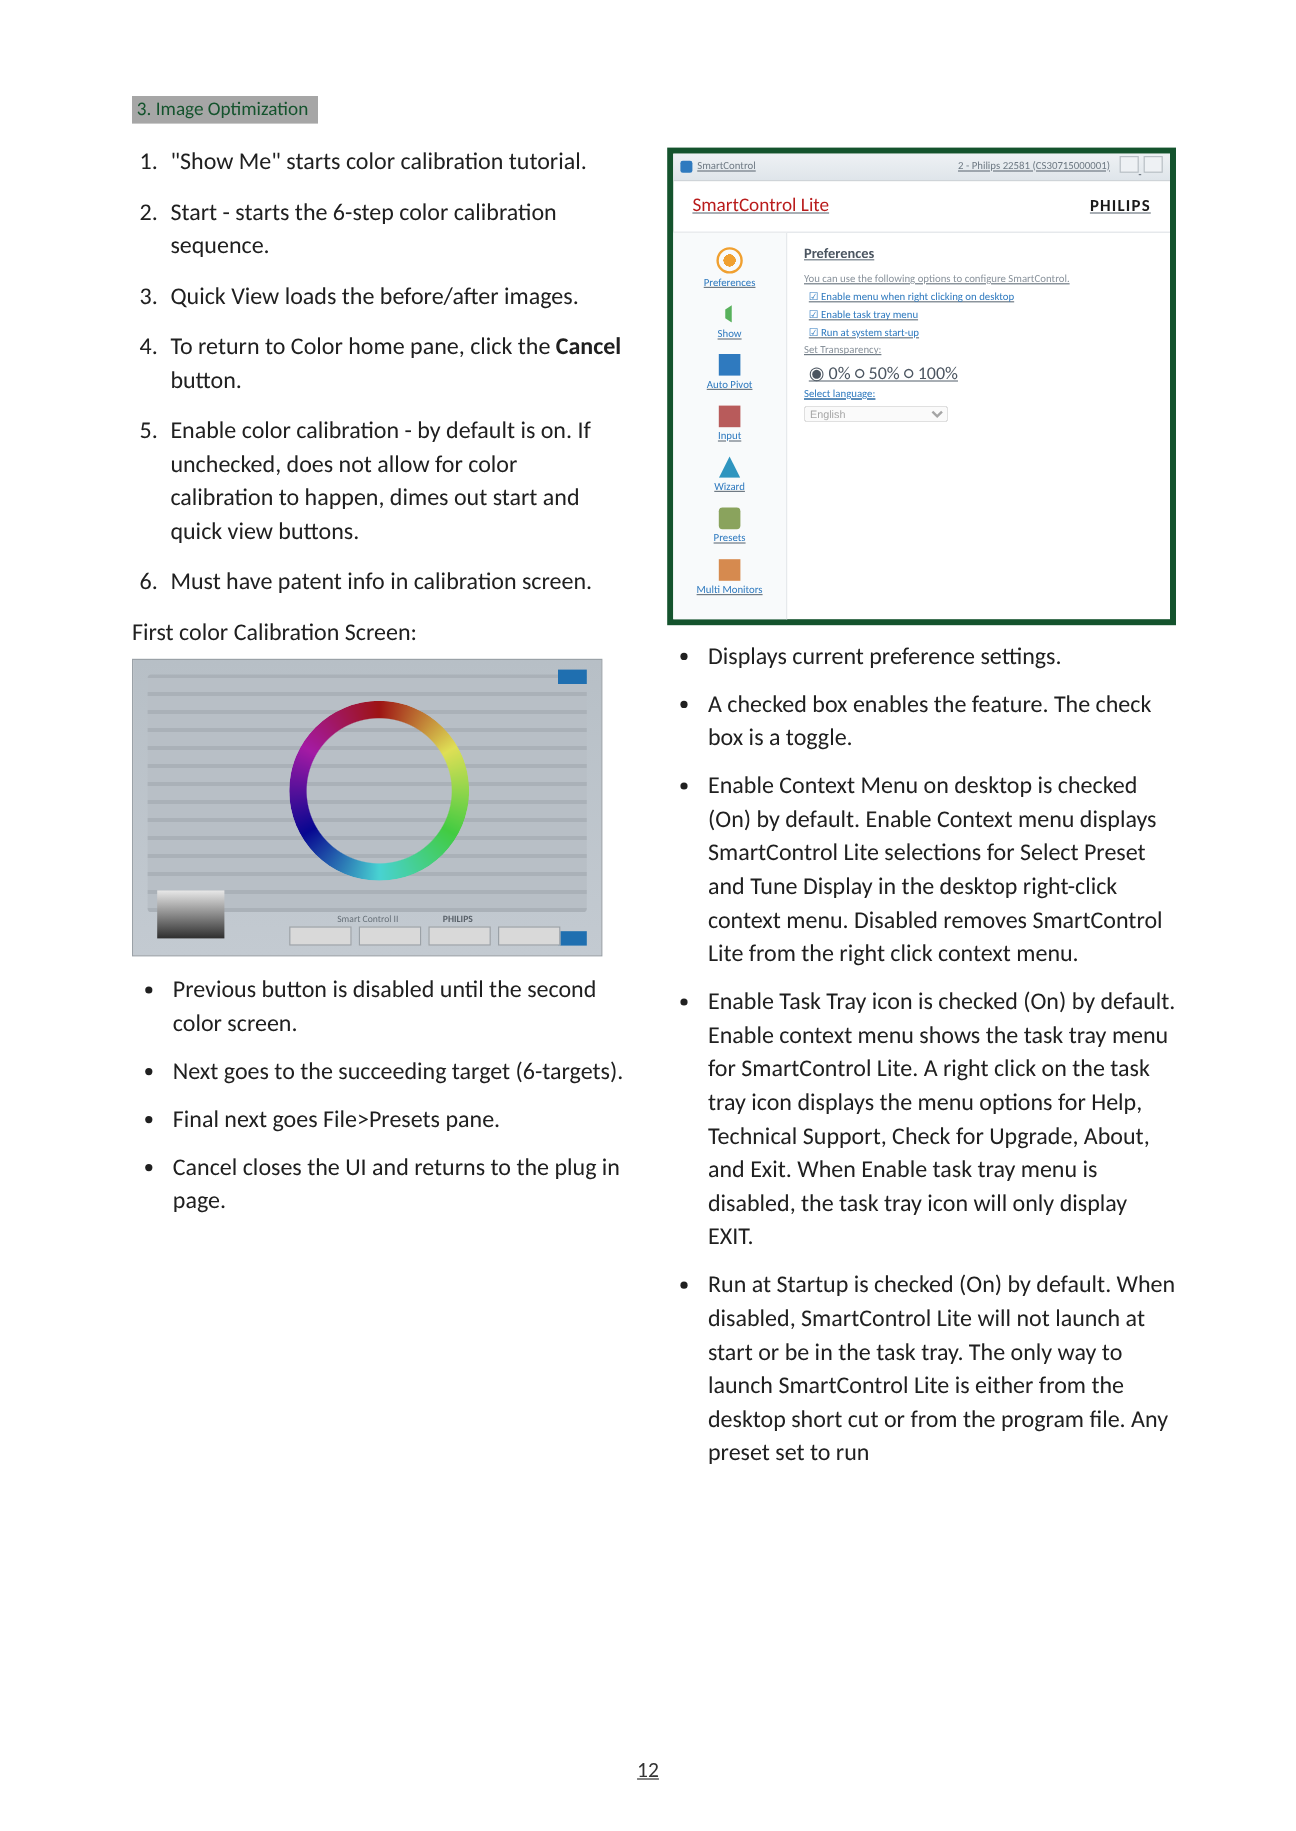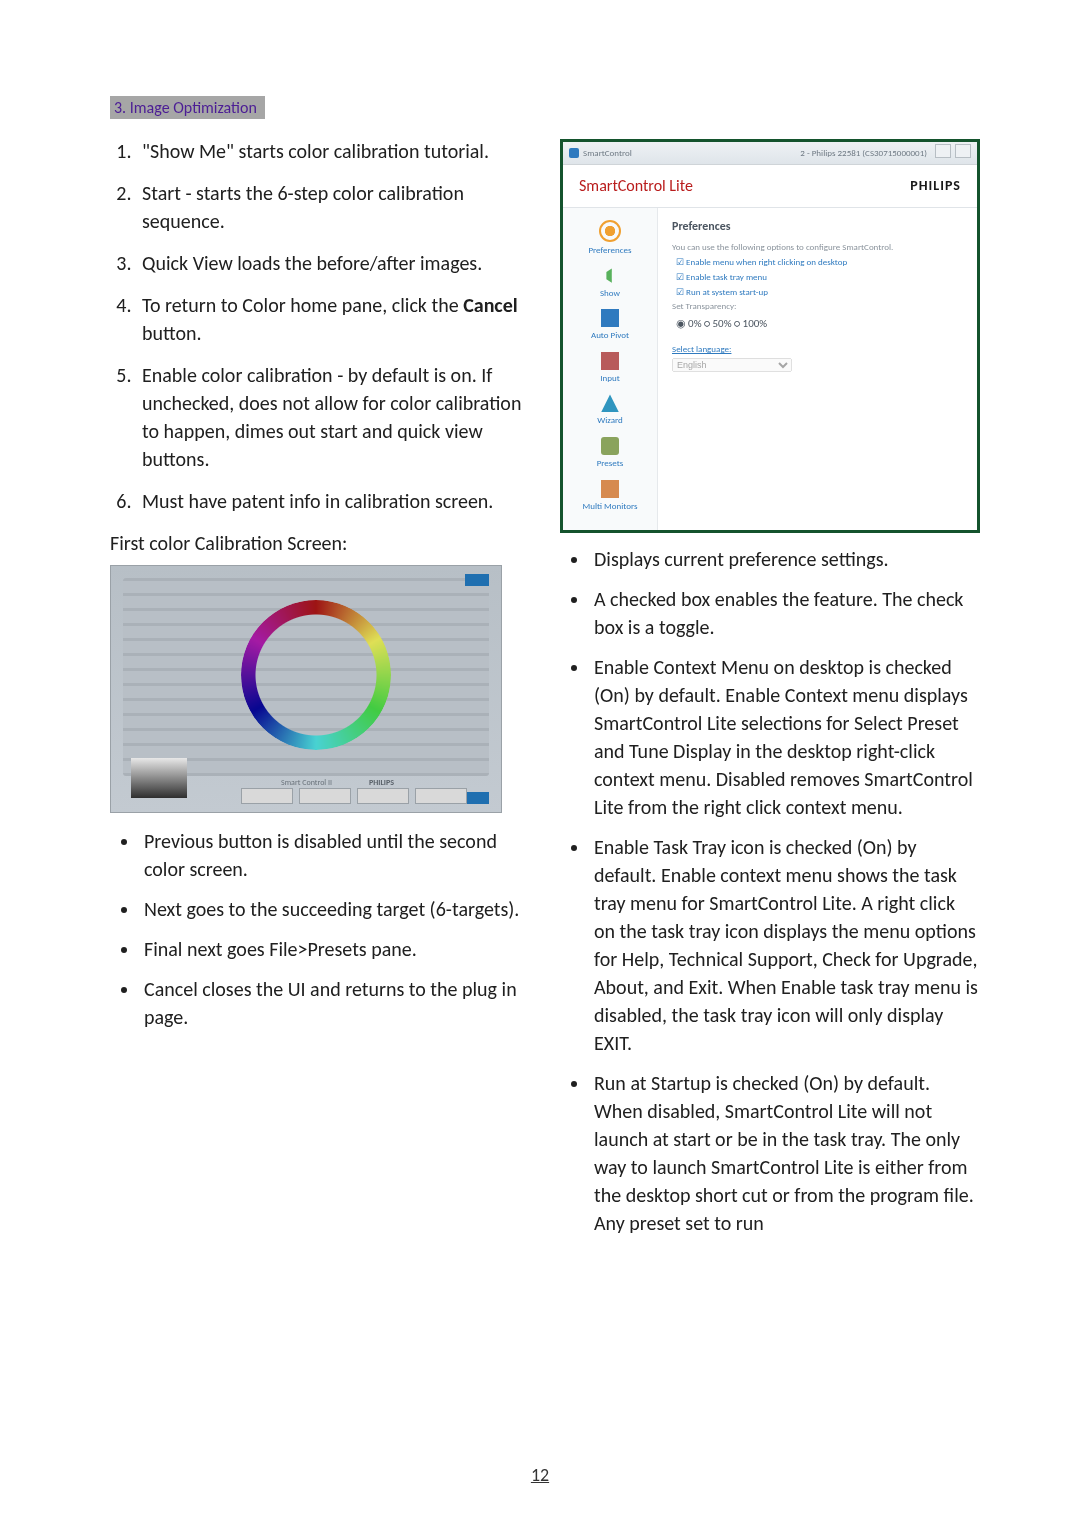--- a/index.html
+++ b/index.html
@@ -11,25 +11,24 @@
   .page {
     width: 1080px;
     height: 1526px;
     box-sizing: border-box;
     padding: 80px 100px 60px 110px;
     position: relative;
   }
   .header-tab {
     display: inline-block;
     background: #a6a6a6;
-    color: #4c1d95;
+    color: #14532d;
     font-size: 16px;
     padding: 2px 8px 2px 4px;
     margin-bottom: 10px;
-    margin-top: 16px;
   }
   .columns {
     display: flex;
     gap: 36px;
   }
   .col {
     flex: 1 1 0;
     font-size: 20px;
     line-height: 1.4;
   }
@@ -95,26 +94,27 @@
   .shot1 .btnrow { position:absolute; left:130px; bottom:8px; display:flex; gap:6px;}
   .shot1 .btnrow .b { width:50px; height:14px; background:#d9d9d9; border:1px solid #9aa1a7;}
   .shot1 .minicap { position:absolute; left:170px; bottom:24px; font-size:8px; color:#69727a;}
   .shot1 .minicap2 { position:absolute; left:258px; bottom:24px; font-size:8px; font-weight:bold; color:#5a626a;}
 
   
   .shot2 {
     width: 414px;
     height: 388px;
     margin: 10px 0 12px 0;
-    border: 3px solid #14532d;
+    border: 5px solid #14532d;
     background: #fff;
     position: relative;
     font-size: 10px;
     color: #6f7a84;
     overflow: hidden;
+    text-decoration: underline;
   }
   .shot2 .tb {
     height: 22px; background: linear-gradient(#eef1f4,#dfe5ea); border-bottom:1px solid #cfd4d8;
     display:flex; align-items:center; justify-content:space-between; padding:0 6px; font-size:9px;
   }
   .shot2 .tb .sc-ico { display:flex; align-items:center; gap:4px;}
   .shot2 .tb .sc-ico .gb{ width:10px;height:10px;background:#2f7abf;border-radius:2px;}
   .shot2 .tb .winbtns span{ display:inline-block;width:14px;height:12px;border:1px solid #b7bec4;margin-left:2px;background:#eef1f4;}
   .shot2 .appbar {
     height: 42px; display:flex; align-items:center; justify-content:space-between;
@@ -141,21 +141,21 @@
   }
   .shot2 .subcol .subitm{display:flex;flex-direction:column;align-items:center;gap:2px;}
   .shot2 .subcol .sic{width:18px;height:18px;}
   .shot2 .main {
     flex:1; padding:10px 14px; font-size:10px;
   }
   .shot2 .main h4{ margin:0 0 6px 0; font-size:12px; color:#4b5560; font-weight:bold;}
   .shot2 .main .hint{ color:#8a939c; font-size:9px; line-height:1.3; margin-bottom:4px;}
   .shot2 .main .ck{ color:#2f7abf; font-size:9px; margin:2px 0 2px 4px;}
   .shot2 .main .ck::before{content:"☑ "; color:#2f7abf;}
-  .shot2 .main .radio{ color:#4b5560; font-size:11px; margin:3px 0 12px 4px;}
+  .shot2 .main .radio{ color:#4b5560; font-size:15px; margin:3px 0 0 4px;}
   .shot2 .main .lbl{ color:#2f7abf; text-decoration:underline; font-size:9px;}
   .shot2 .main select{ font-size:9px; width:120px; margin-top:2px;}
 </style>
 </head>
 <body>
 
 <div class="page">
 
   <div class="header-tab">3. Image Optimization</div>
 

